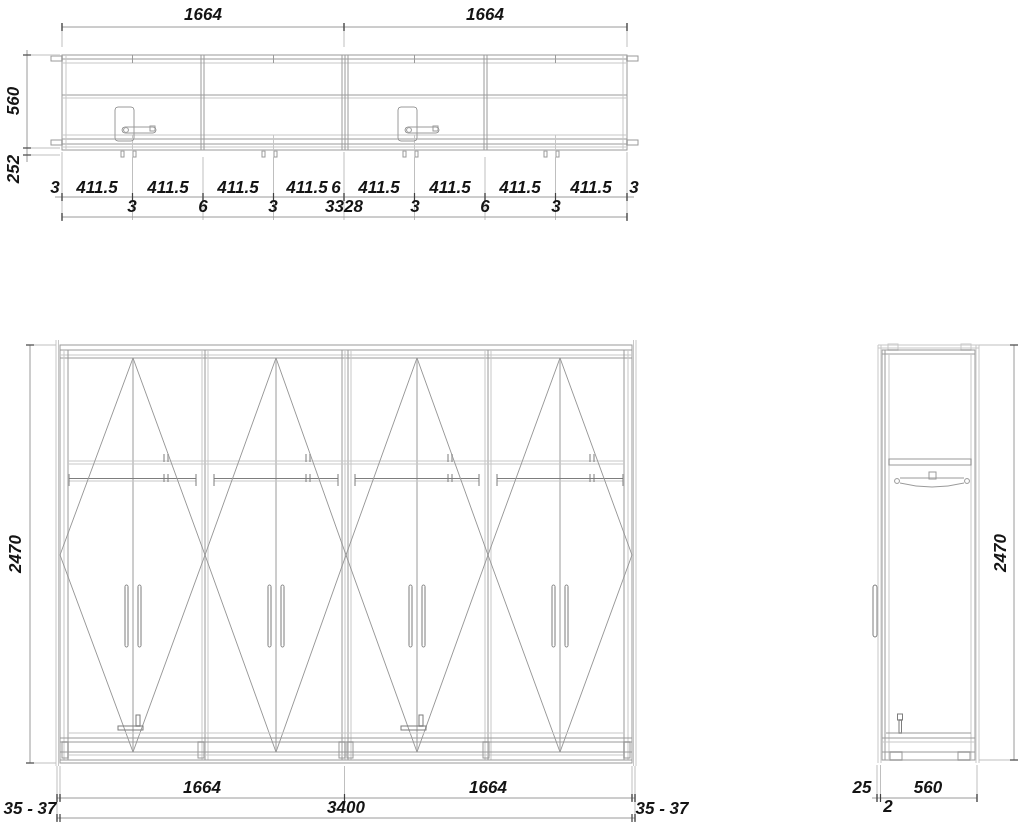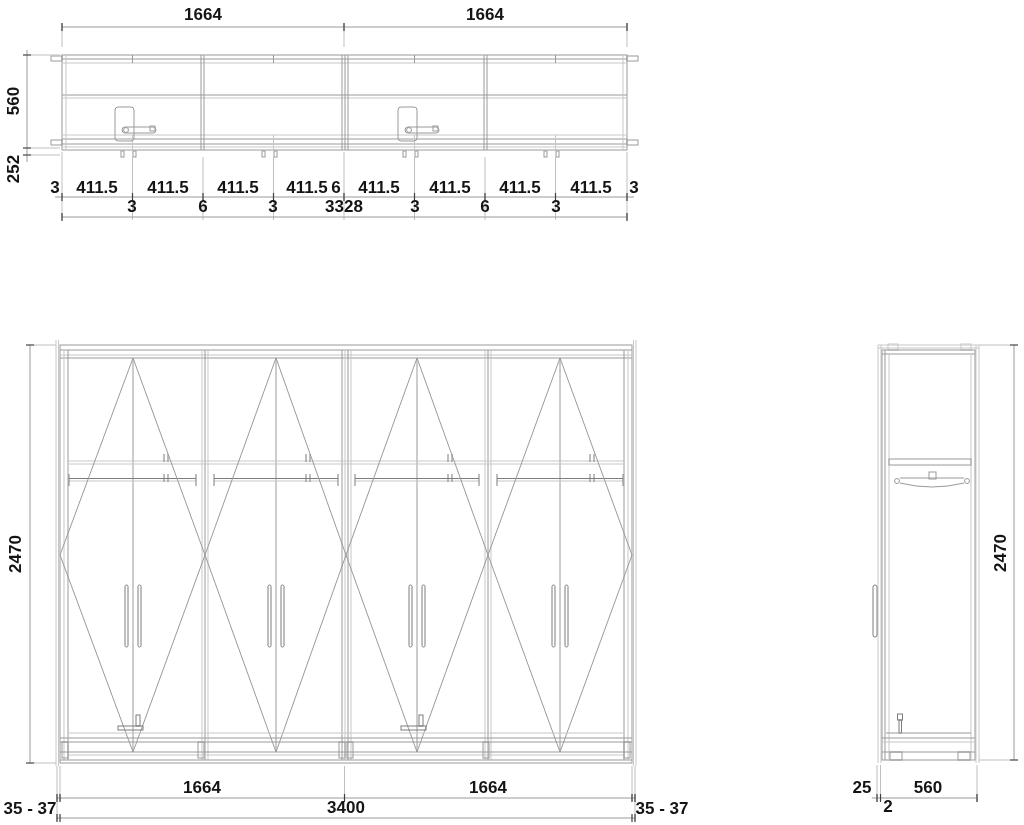--- a/index.html
+++ b/index.html
@@ -1,16 +1,16 @@
 <!DOCTYPE html>
 <html><head>
 <meta charset="utf-8">
 <style>
   html,body{margin:0;padding:0;background:#fff;}
-  .canvas{position:relative;width:1024px;height:825px;background:#ffffff;overflow:hidden;}
+  .canvas{position:relative;width:1024px;height:825px;background:#ffffff;overflow:hidden;font-style:italic;}
   svg{position:absolute;left:0;top:0;}
   svg text{font-family:"Liberation Sans",sans-serif;font-size:17px;font-weight:bold;fill:#141414;}
   .ln{stroke:#9a9a9a;stroke-width:1;fill:none;}
   .lnd{stroke:#7d7d7d;stroke-width:1;fill:none;}
   .lt{stroke:#c7c7c7;stroke-width:1;fill:none;}
   .ext{stroke:#bfbfbf;stroke-width:1;fill:none;}
   .dim{stroke:#9a9a9a;stroke-width:1;fill:none;}
   .tick{stroke:#3f3f3f;stroke-width:1.2;fill:none;}
   .mid{text-anchor:middle;}
 </style>

